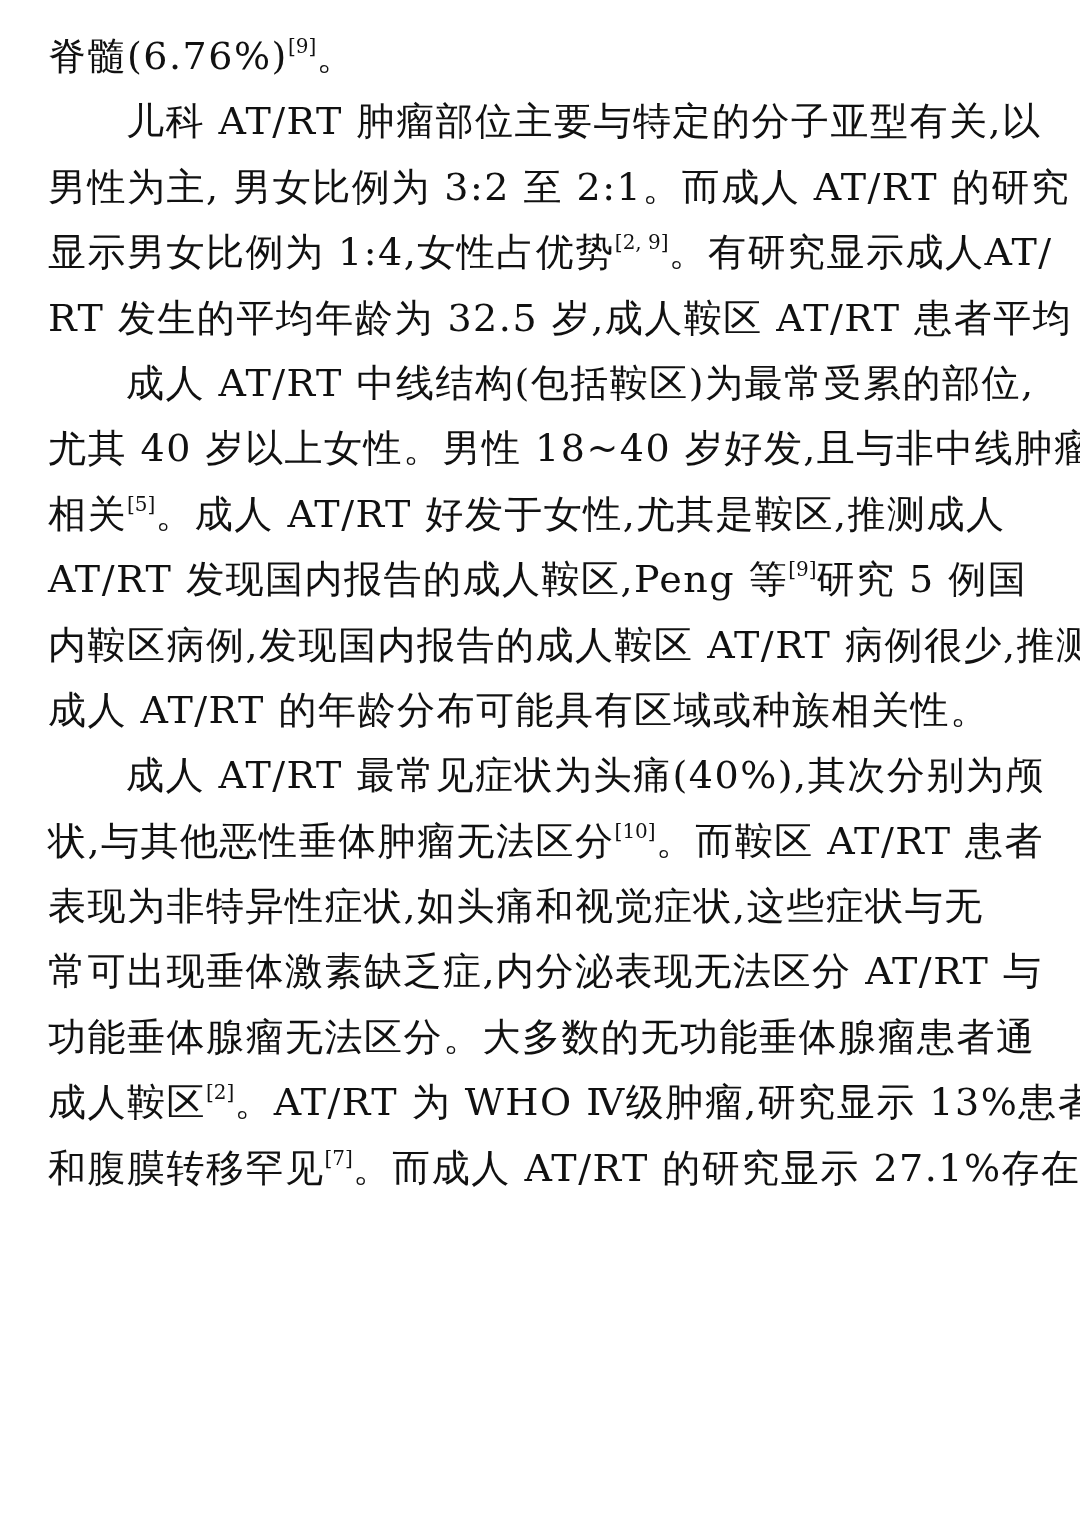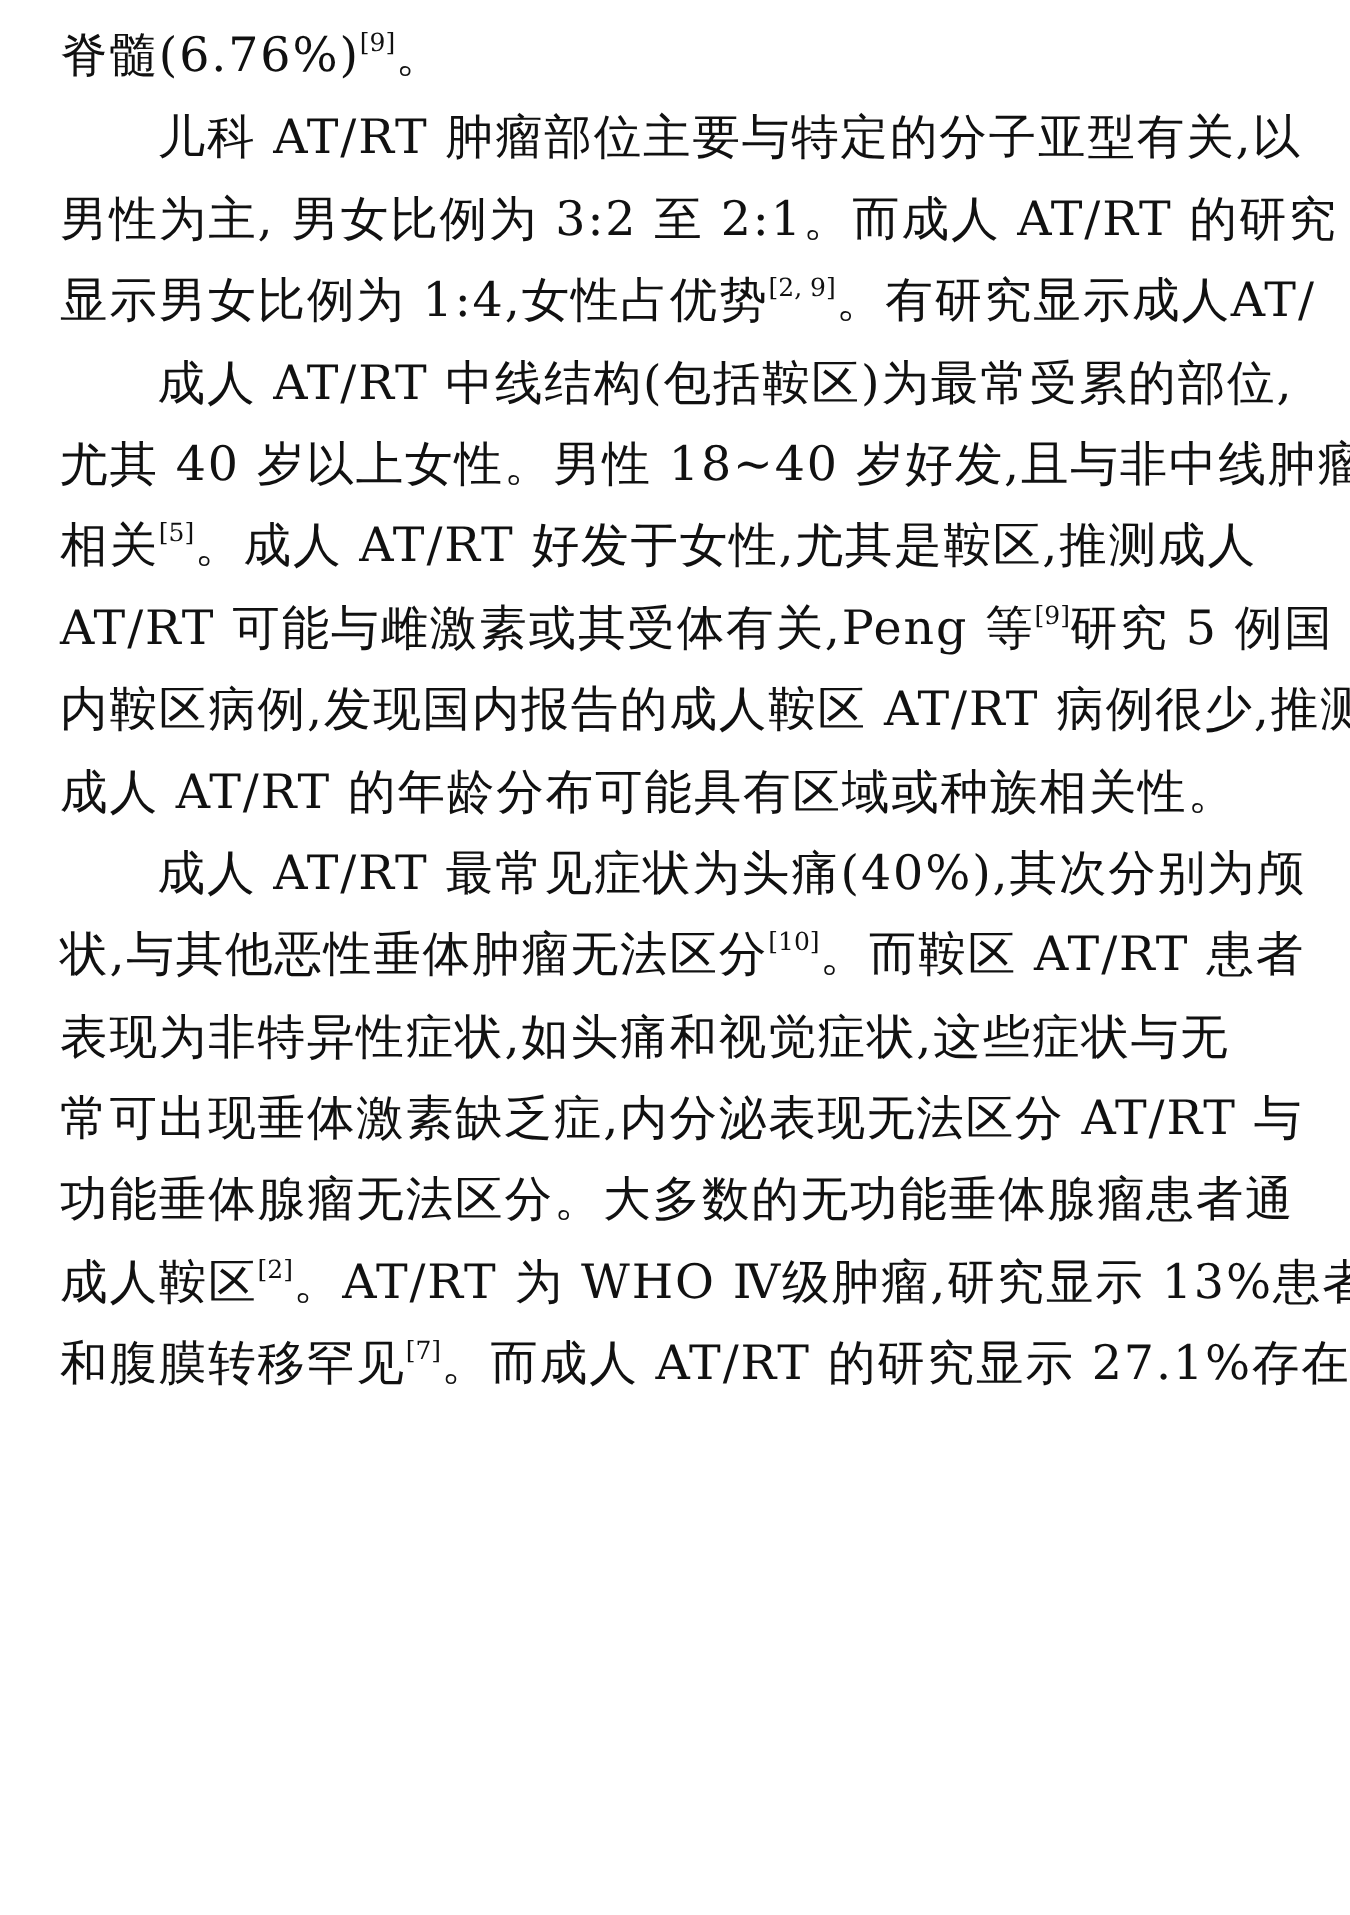--- a/index.html
+++ b/index.html
@@ -7,21 +7,21 @@
       width: 1080px;
       height: 1532px;
       overflow: hidden;
       position: relative;
       color: #111111;
       font-family: "DejaVu Serif", "Liberation Serif", serif;
     }
     .page {
       position: absolute;
       left: 48px;
-      top: 12px;
+      top: 24px;
       width: 994px;
     }
     .line {
       height: 65.4px;
       line-height: 65.4px;
       font-size: 38px;
       white-space: nowrap;
       letter-spacing: 1.5px;
     }
     .line.indent { padding-left: 78px; }
@@ -34,24 +34,25 @@
     .seg { letter-spacing: inherit; }
   </style>
 </head>
 <body>
 
 <div class="page" id="page">
     <div class="line"><span class="seg">脊髓(6.76%)</span><span class="ref">[9]</span><span class="seg">。</span></div>
     <div class="line indent"><span class="seg">儿科 AT/RT 肿瘤部位主要与特定的分子亚型有关,以</span></div>
     <div class="line"><span class="seg">男性为主, 男女比例为 3:2 至 2:1。而成人 AT/RT 的研究</span></div>
     <div class="line"><span class="seg">显示男女比例为 1:4,女性占优势</span><span class="ref">[2, 9]</span><span class="seg">。有研究显示成人AT/</span></div>
+    <div class="line"><span class="seg">RT 发生的平均年龄为 32.5 岁,成人鞍区 AT/RT 患者平均</span></div>
     <div class="line indent"><span class="seg">成人 AT/RT 中线结构(包括鞍区)为最常受累的部位,</span></div>
     <div class="line"><span class="seg">尤其 40 岁以上女性。男性 18~40 岁好发,且与非中线肿瘤</span></div>
     <div class="line"><span class="seg">相关</span><span class="ref">[5]</span><span class="seg">。成人 AT/RT 好发于女性,尤其是鞍区,推测成人</span></div>
-    <div class="line"><span class="seg">AT/RT 可能与雌激素或其受体有关,Peng 等</span><span class="ref">[9]</span><span class="seg">研究 5 例国</span></div>
+    <div class="line"><span class="seg">AT/RT 发现国内报告的成人鞍区,Peng 等</span><span class="ref">[9]</span><span class="seg">研究 5 例国</span></div>
     <div class="line"><span class="seg">内鞍区病例,发现国内报告的成人鞍区 AT/RT 病例很少,推测</span></div>
     <div class="line"><span class="seg">成人 AT/RT 的年龄分布可能具有区域或种族相关性。</span></div>
     <div class="line indent"><span class="seg">成人 AT/RT 最常见症状为头痛(40%),其次分别为颅</span></div>
     <div class="line"><span class="seg">状,与其他恶性垂体肿瘤无法区分</span><span class="ref">[10]</span><span class="seg">。而鞍区 AT/RT 患者</span></div>
     <div class="line"><span class="seg">表现为非特异性症状,如头痛和视觉症状,这些症状与无</span></div>
     <div class="line"><span class="seg">常可出现垂体激素缺乏症,内分泌表现无法区分 AT/RT 与</span></div>
     <div class="line"><span class="seg">功能垂体腺瘤无法区分。大多数的无功能垂体腺瘤患者通</span></div>
     <div class="line"><span class="seg">成人鞍区</span><span class="ref">[2]</span><span class="seg">。AT/RT 为 WHO Ⅳ级肿瘤,研究显示 13%患者</span></div>
     <div class="line"><span class="seg">和腹膜转移罕见</span><span class="ref">[7]</span><span class="seg">。而成人 AT/RT 的研究显示 27.1%存在</span></div>
   </div>

